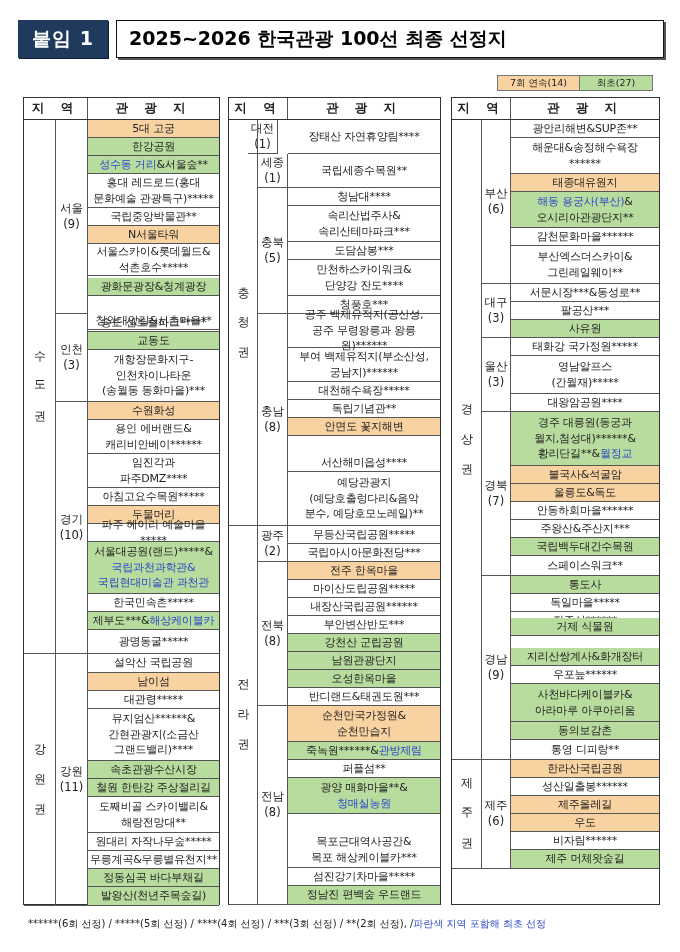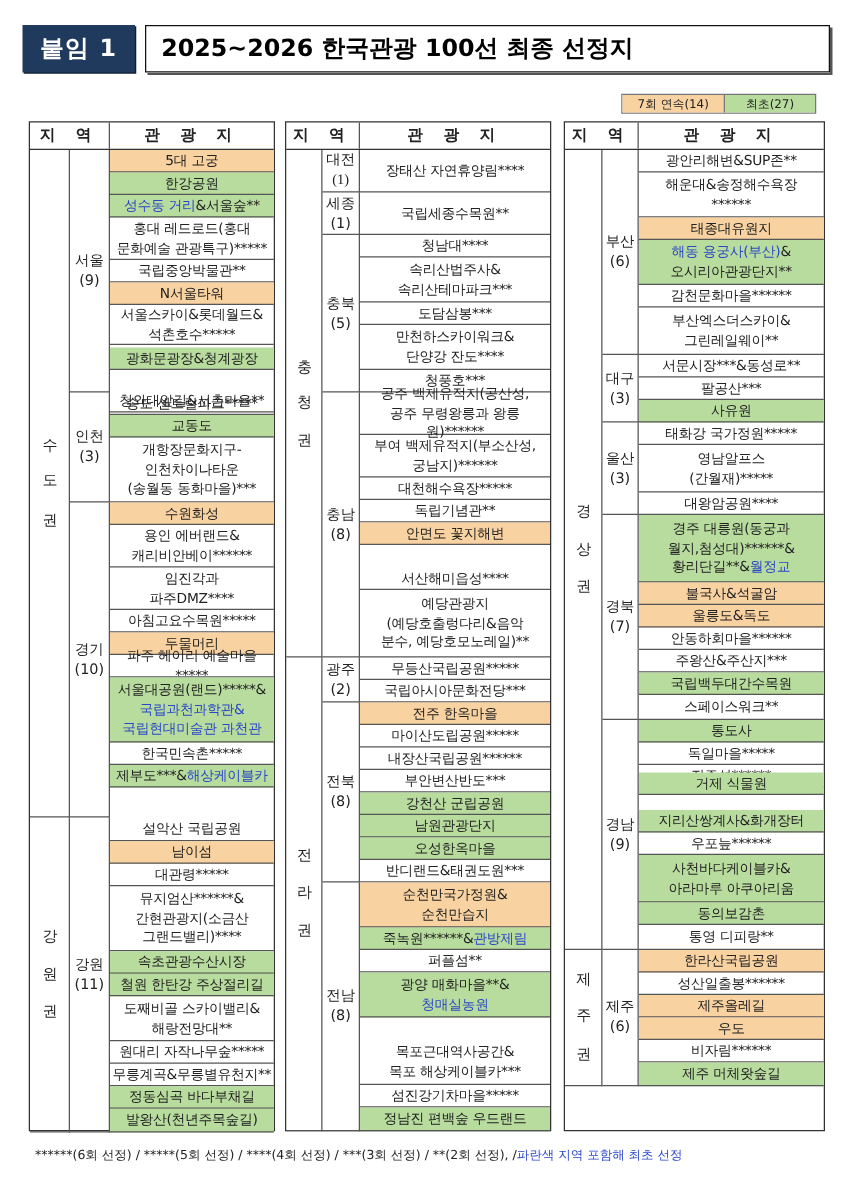--- a/index.html
+++ b/index.html
@@ -88,20 +88,21 @@
     <div class="place" style="top: 356px; left: 64px; right: 0px; height: 34px;"><span>임진각과
 파주DMZ****</span></div>
     <div class="place" style="top: 390px; left: 64px; right: 0px; height: 18px;"><span>아침고요수목원*****</span></div>
     <div class="place orange" style="top: 408px; left: 64px; right: 0px; height: 18px;"><span>두물머리</span></div>
     <div class="place" style="top: 426px; left: 64px; right: 0px; height: 18px;"><span>파주 헤이리 예술마을*****</span></div>
     <div class="place green" style="top: 444px; left: 64px; right: 0px; height: 52px;"><span><span>서울대공원(랜드)*****&amp;
 </span><span class="blue">국립과천과학관&amp;
 국립현대미술관 과천관</span></span></div>
     <div class="place" style="top: 496px; left: 64px; right: 0px; height: 18px;"><span>한국민속촌*****</span></div>
     <div class="place green" style="top: 514px; left: 64px; right: 0px; height: 18px;"><span><span>제부도***&amp;</span><span class="blue">해상케이블카</span></span></div>
+    <div class="place" style="top: 532px; left: 64px; right: 0px; height: 24px;"><span>광명동굴*****</span></div>
     <div class="region" style="top: 304px; left: 32px; width: 32px; height: 252px;">경기
 (10)</div>
     <div class="mega" style="top: 22px; width: 32px; height: 534px;">
       <span>수도권</span>
     </div>
     <div class="place" style="top: 556px; left: 64px; right: 0px; height: 19px;"><span>설악산 국립공원</span></div>
     <div class="place orange" style="top: 575px; left: 64px; right: 0px; height: 18px;"><span>남이섬</span></div>
     <div class="place" style="top: 593px; left: 64px; right: 0px; height: 18px;"><span>대관령*****</span></div>
     <div class="place" style="top: 611px; left: 64px; right: 0px; height: 52px;"><span>뮤지엄산******&amp;
 간현관광지(소금산
@@ -119,21 +120,21 @@
     <div class="mega" style="top: 556px; width: 32px; height: 252px;">
       <span>강원권</span>
     </div>
   </div>
 <div class="col col-2">
     <div class="hdr">
       <div class="h-region" style="width: 59px;">지 역</div>
       <div class="h-place">관 광 지</div>
     </div>
     <div class="place" style="top: 22px; left: 59px; right: 0px; height: 34px;"><span>장태산 자연휴양림****</span></div>
-    <div class="region" style="top: 22px; left: 29px; width: 30px; height: 34px; font-family: Liberation Serif, serif;">대전
+    <div class="region" style="top: 22px; left: 19px; width: 30px; height: 34px;">대전
 (1)</div>
     <div class="place" style="top: 56px; left: 59px; right: 0px; height: 34px;"><span>국립세종수목원**</span></div>
     <div class="region" style="top: 56px; left: 29px; width: 30px; height: 34px;">세종
 (1)</div>
     <div class="place" style="top: 90px; left: 59px; right: 0px; height: 18px;"><span>청남대****</span></div>
     <div class="place" style="top: 108px; left: 59px; right: 0px; height: 36px;"><span>속리산법주사&amp;
 속리산테마파크***</span></div>
     <div class="place" style="top: 144px; left: 59px; right: 0px; height: 18px;"><span>도담삼봉***</span></div>
     <div class="place" style="top: 162px; left: 59px; right: 0px; height: 36px;"><span>만천하스카이워크&amp;
 단양강 잔도****</span></div>

